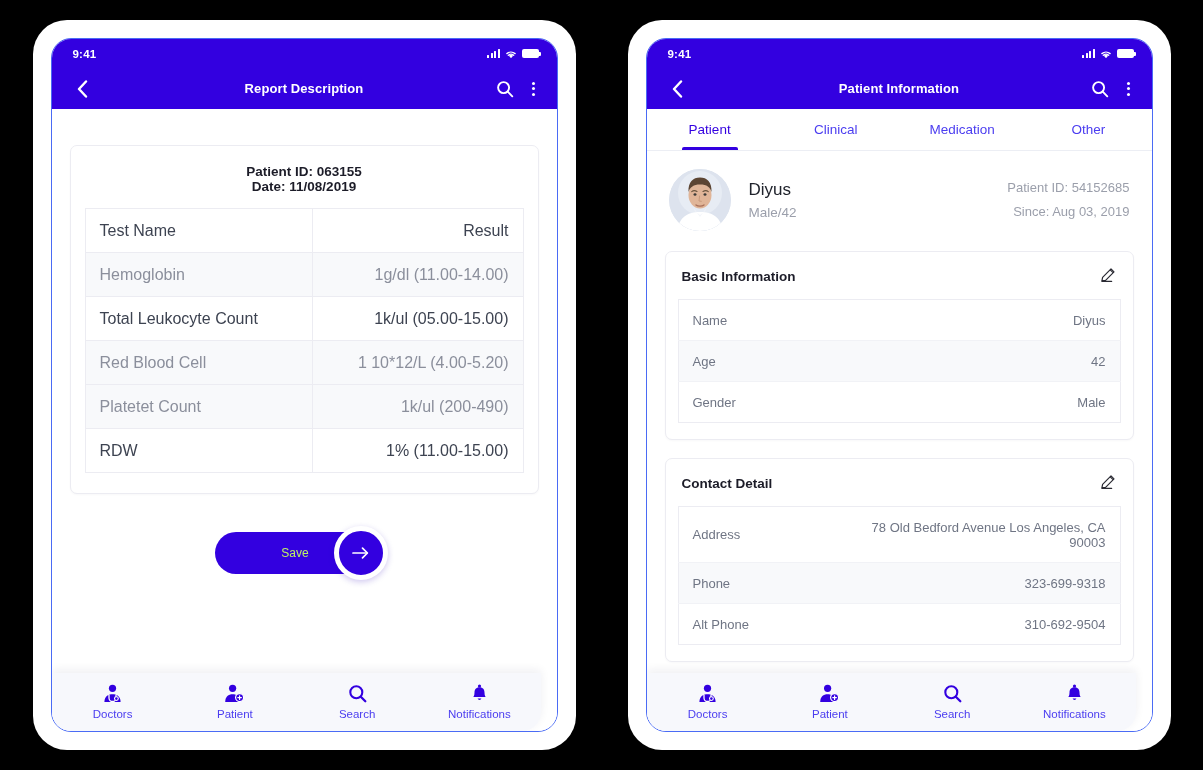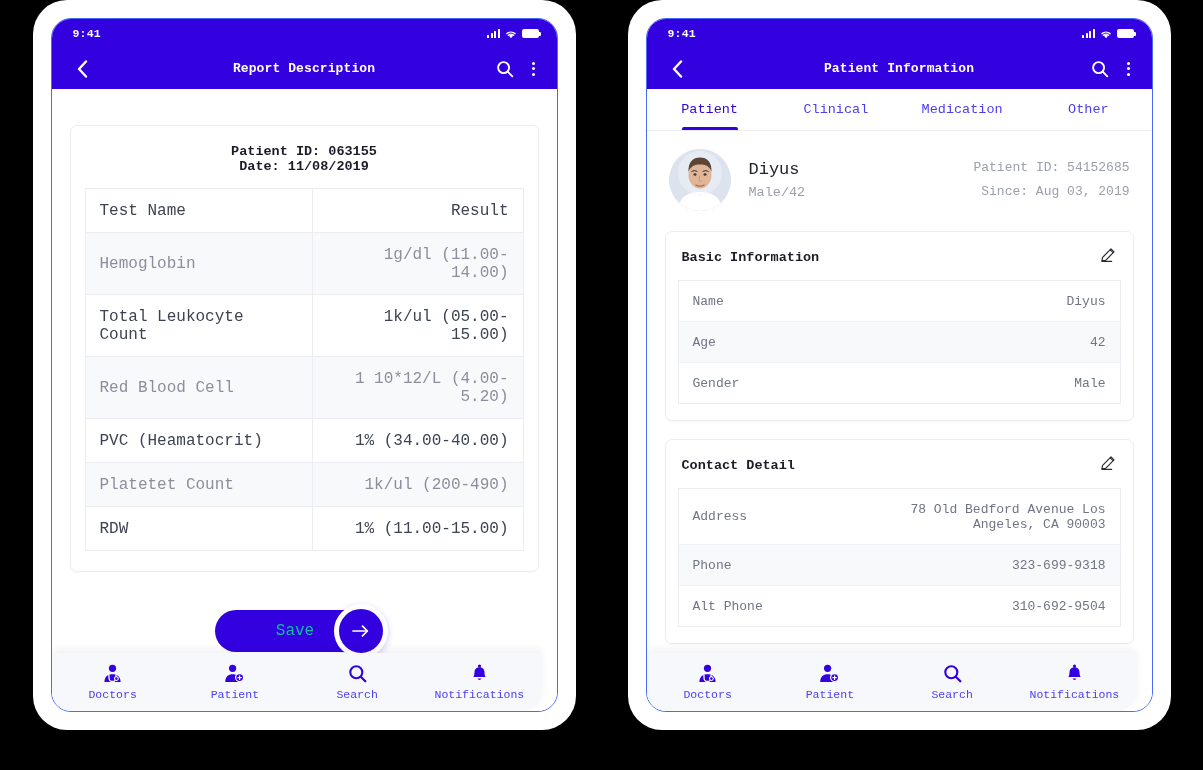--- a/index.html
+++ b/index.html
@@ -11,23 +11,22 @@
     font-family: "Liberation Sans", sans-serif;
     overflow: hidden;
     position: relative;
   }
 
   .stage {
     position: absolute;
     inset: 0;
     display: flex;
     justify-content: center;
-    align-items: flex-start;
+    align-items: center;
     gap: 52px;
-    font-family: Liberation Mono, monospace;
   }
 
   
   .phone {
     width: 543px;
     height: 730px;
     background: #ffffff;
     border-radius: 34px;
     padding: 18px 18px 18px 18px;
     position: relative;
@@ -172,22 +171,22 @@
     display: flex;
     justify-content: center;
     margin-top: 38px;
     position: relative;
   }
   .save-btn {
     width: 161px;
     height: 42px;
     border-radius: 21px;
     background: #3300e0;
-    color: #14b8a6;
-    font-size: 16px;
+    color: #bef264;
+    font-size: 12px;
     display: flex;
     align-items: center;
     justify-content: center;
     border: none;
     cursor: pointer;
     font-family: inherit;
     position: relative;
     left: -9px;
   }
   .save-fab {
@@ -380,24 +379,20 @@
                 <td class="c1">Hemoglobin</td>
                 <td class="c2">1g/dl (11.00-14.00)</td>
               </tr>
               <tr>
                 <td class="c1">Total Leukocyte Count</td>
                 <td class="c2">1k/ul (05.00-15.00)</td>
               </tr>
               <tr class="alt">
                 <td class="c1">Red Blood Cell</td>
                 <td class="c2">1 10*12/L (4.00-5.20)</td>
-              </tr>
-              <tr>
-                <td class="c1">PVC (Heamatocrit)</td>
-                <td class="c2">1% (34.00-40.00)</td>
               </tr>
               <tr class="alt">
                 <td class="c1">Platetet Count</td>
                 <td class="c2">1k/ul (200-490)</td>
               </tr>
               <tr>
                 <td class="c1">RDW</td>
                 <td class="c2">1% (11.00-15.00)</td>
               </tr>
             </tbody>

